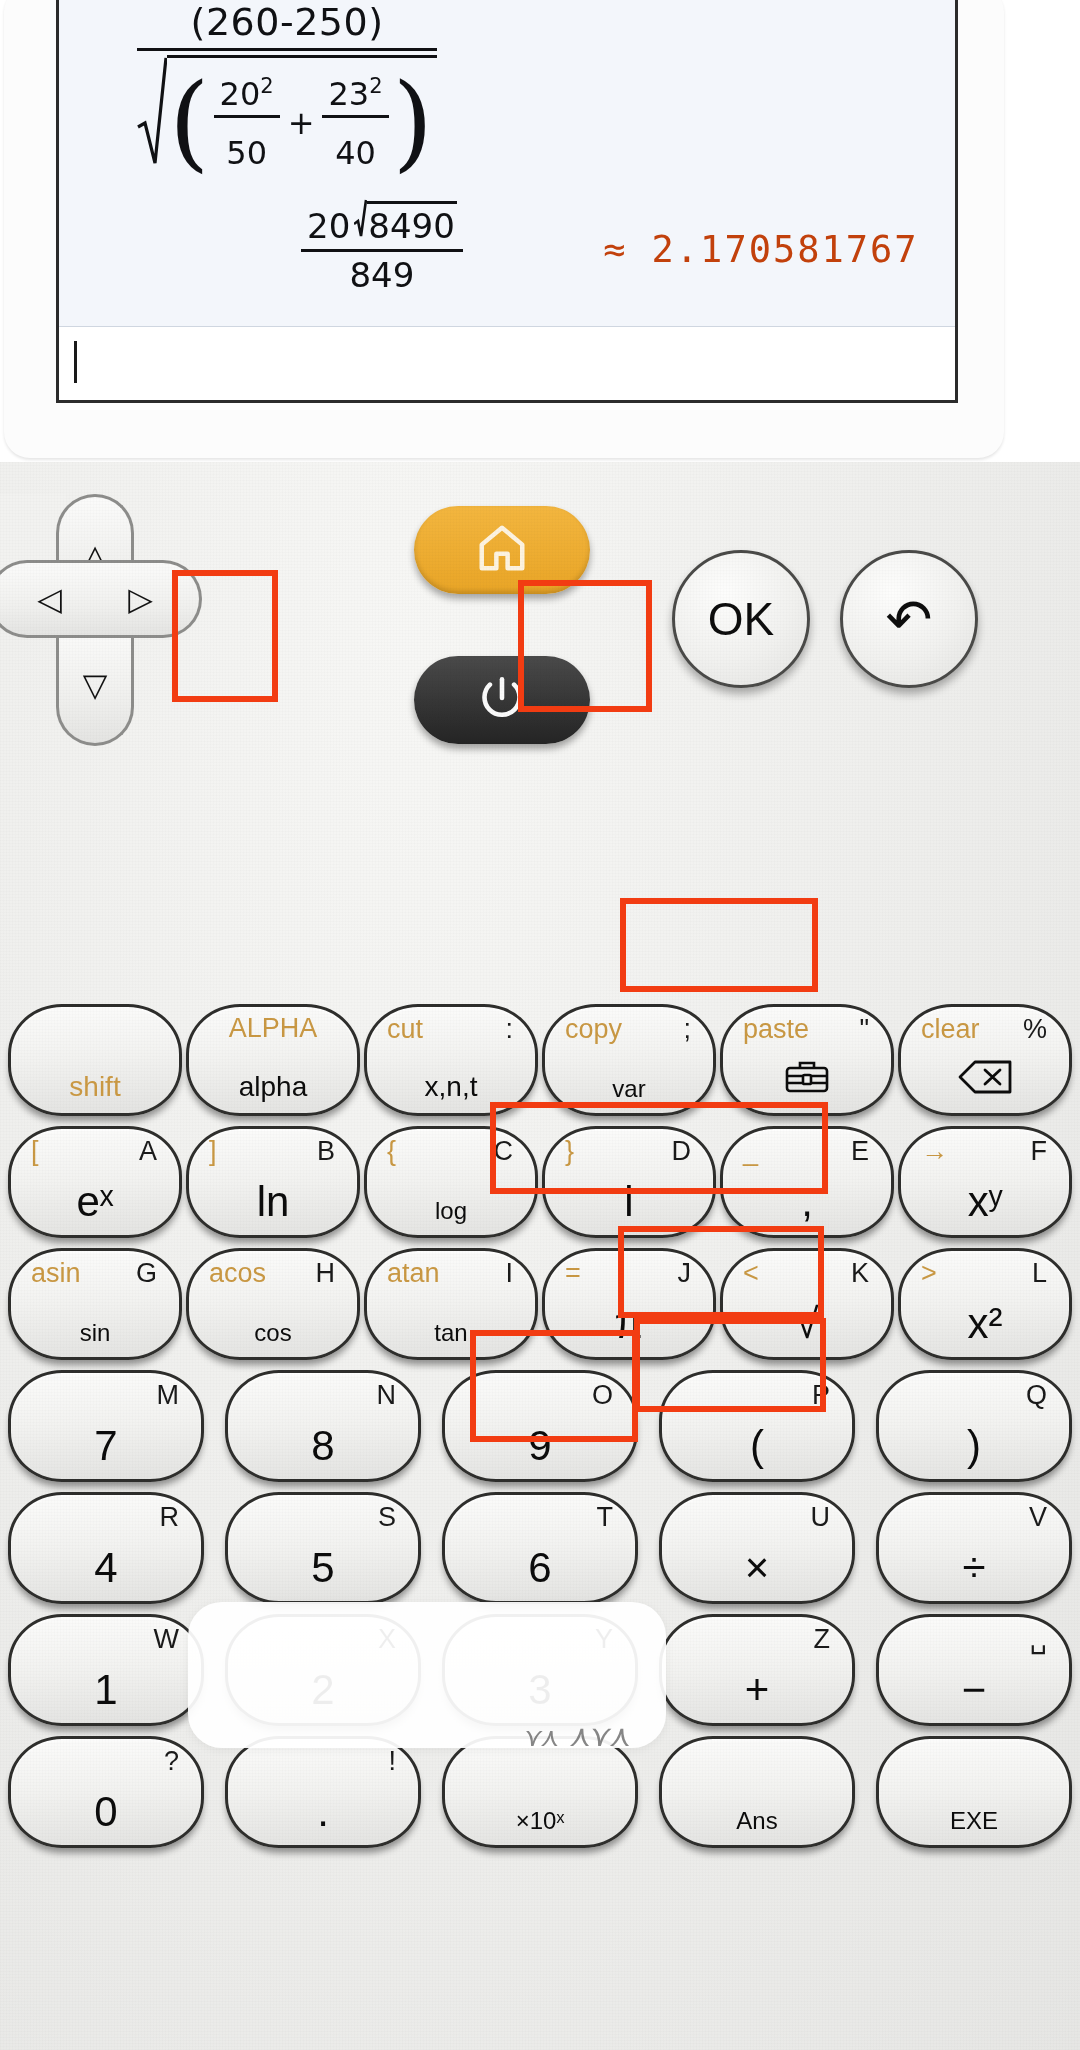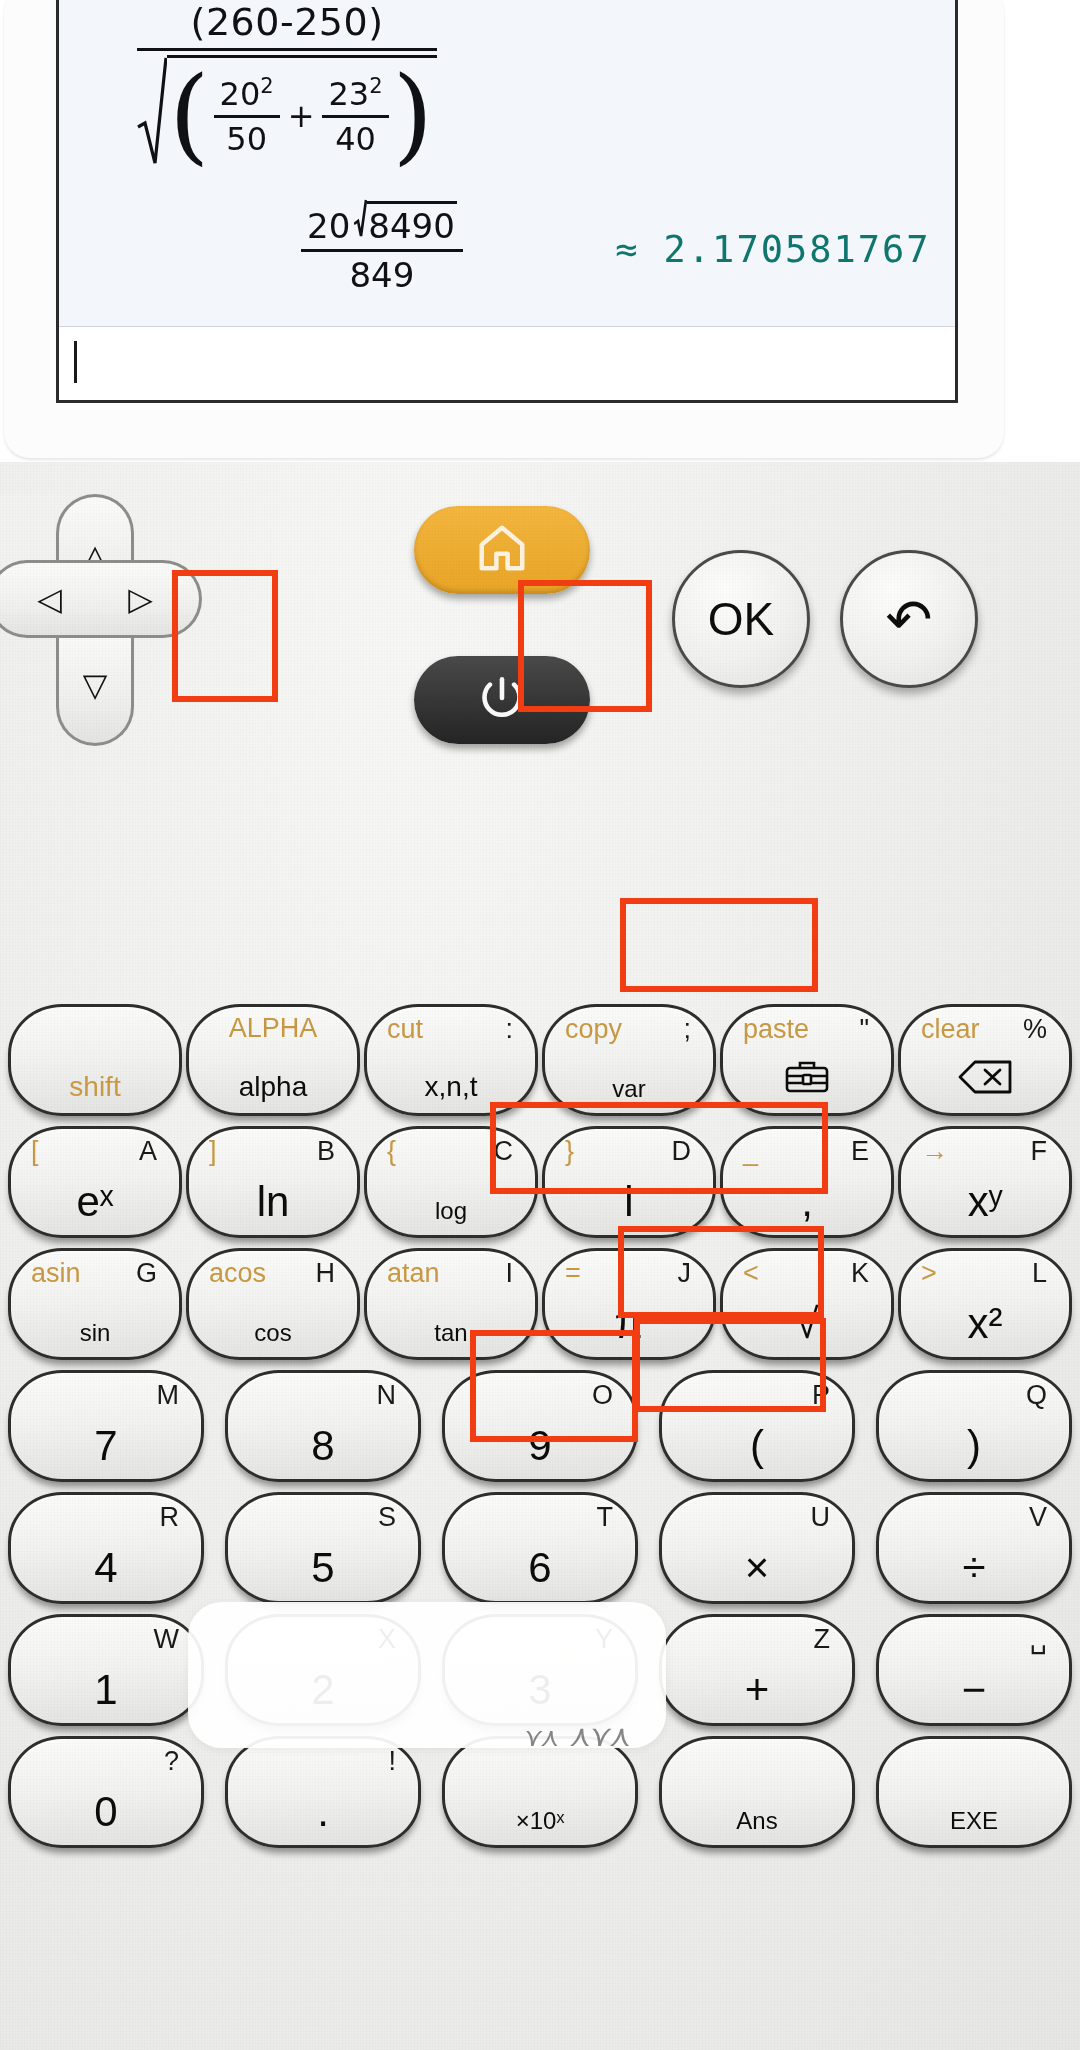--- a/index.html
+++ b/index.html
@@ -53,40 +53,40 @@
   .rad-body{
     display:flex; align-items:center;
     border-top:3px solid #101114;
     padding:8px 4px 6px 2px;
   }
   .paren{ font-size:104px; line-height:.78; font-weight:300; color:#101114;
           font-family:"DejaVu Serif", serif; }
   .smallfrac{ display:inline-flex; flex-direction:column; align-items:center; margin:8px 4px; }
   .sf-num{ font-size:32px; padding:0 6px 2px; }
   .sf-bar{ height:3px; background:#101114; width:100%; }
-  .sf-den{ font-size:32px; padding-top:2px; }
+  .sf-den{ font-size:32px; padding-top:16px; }
   .plus-sign{ font-size:32px; margin:0 4px; }
   sup.exp{ font-size:21px; vertical-align:super; }
 
   
   .exact-row{
     position:absolute; left:242px; top:212px;
     display:flex; align-items:center;
   }
   .exactfrac{ display:inline-flex; flex-direction:column; align-items:center; }
   .ef-num{ font-size:34px; display:flex; align-items:flex-end; padding:0 6px 3px; }
   .ef-bar{ height:3px; background:#101114; width:100%; }
   .ef-den{ font-size:34px; padding-top:3px; }
   .sq-small{ display:inline-flex; align-items:flex-end; margin-left:4px; }
   .sq-small .s-sign{ width:13px; }
   .sq-small .s-body{ border-top:3px solid #101114; padding:2px 2px 0 1px; font-size:34px; }
 
   .approx{
-    position:absolute; left:556px; top:242px;
-    font-size:37px; color:#0f766e; letter-spacing:2px;
+    position:absolute; left:544px; top:242px;
+    font-size:37px; color:#c2410c; letter-spacing:2px;
     font-family:"DejaVu Sans Mono", monospace;
     white-space:nowrap;
   }
 
   
   .body-panel{
     position:absolute; left:0; top:462px; width:1080px; height:1588px;
     background:
       radial-gradient(ellipse at 38% 12%, #f7f7f5 0%, #eeeeec 55%, #e6e6e4 100%);
   }

